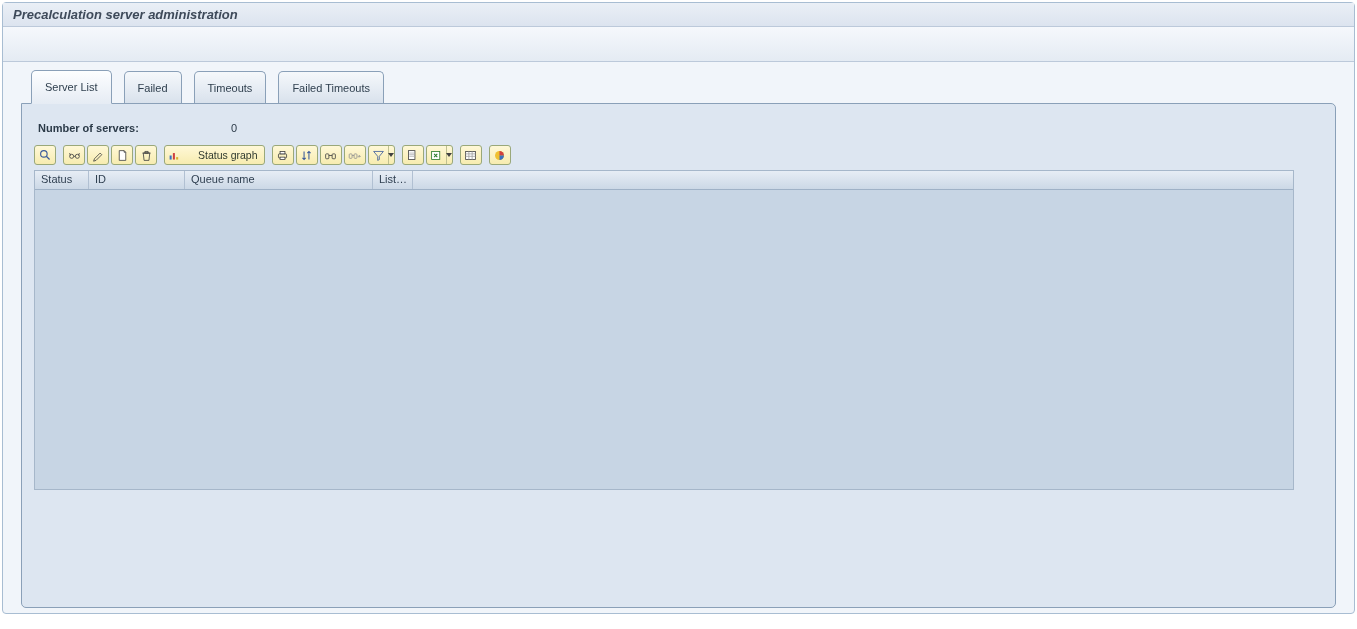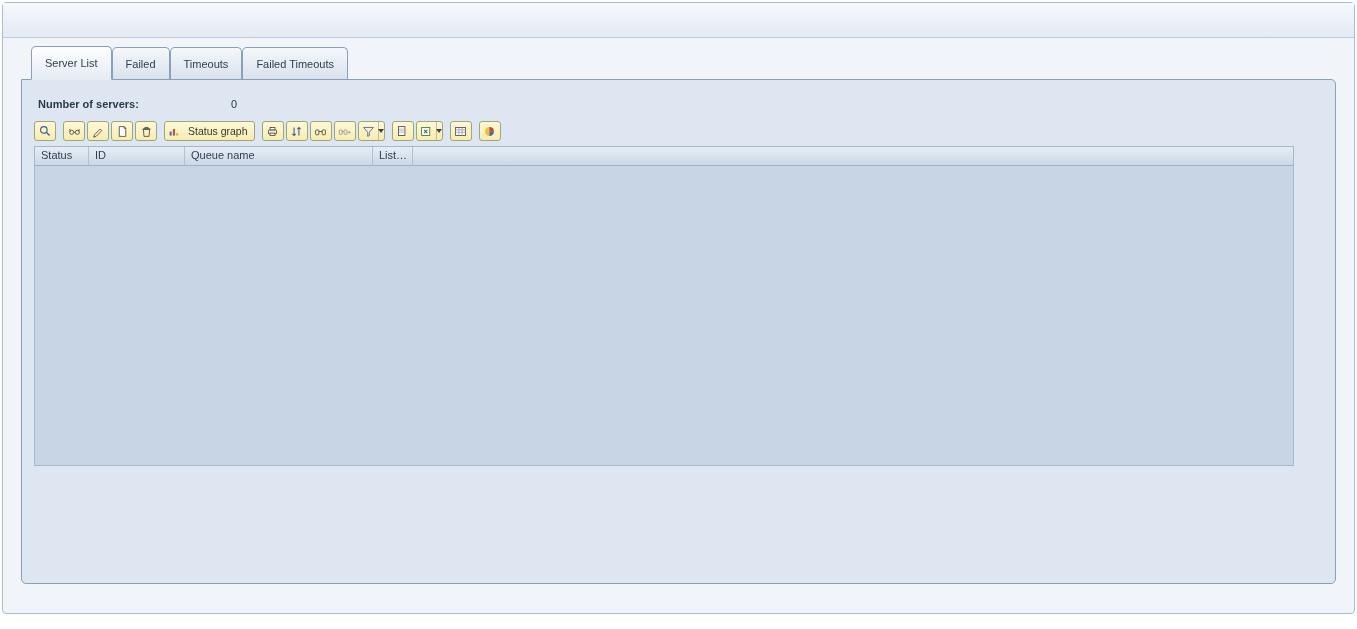--- a/index.html
+++ b/index.html
@@ -45,21 +45,21 @@
 .tab-row {
   display: flex;
   align-items: flex-end;
   height: 22px;
   padding-left: 10px;
   position: relative;
 }
 .tab {
   height: 21px;
   padding: 16px 13px;
-  margin-right: 0px;
+  margin-right: 12px;
   border: 1px solid #8aa0b8;
   border-bottom: none;
   border-radius: 5px 5px 0 0;
   background: linear-gradient(#f5f8fb, #d8e1ec);
   display: flex;
   align-items: center;
   color: #30404f;
   cursor: pointer;
   position: relative;
 }
@@ -96,21 +96,21 @@
   border-radius: 3px;
   background: linear-gradient(#fff8d7, #f7ecb0);
   display: inline-flex;
   align-items: center;
   justify-content: center;
   cursor: pointer;
   padding: 0 3px;
   min-width: 22px;
 }
 .tbtn svg { width:13px; height:13px; display:block; }
-.tbtn-wide { padding: 0 6px 0 3px; gap:7px; font-size:10.5px; color:#303a30; }
+.tbtn-wide { padding: 0 6px 0 3px; gap:17px; font-size:10.5px; color:#303a30; }
 .tb-sep { width:3px; height:20px; }
 .dd-arrow { width:6px; height:18px; border-left:1px solid #c0c090; display:flex;align-items:center;justify-content:center; margin-left:3px;}
 .dd-arrow::after { content:""; border-left:3px solid transparent;border-right:3px solid transparent;border-top:4px solid #404040;}
 .grid {
   border: 1px solid #a6b7ca;
   background: #c7d5e4;
   height: 320px;
   width: 1260px;
 }
 .grid-head {
@@ -134,20 +134,23 @@
   color: rgba(185,185,185,.85);
   letter-spacing: .3px;
   pointer-events: none;
 }
 .watermark .c { color: rgba(205,160,80,.7); font-weight:bold; }
 </style>
 </head>
 <body>
 
 <div class="outer">
+  <div class="title-bar">
+    <span>Precalculation server administration</span>
+  </div>
   <div class="sub-bar"></div>
 
 
   <div class="content">
     <div class="tab-row">
       <div class="tab active">
           <span>Server List</span>
         </div>
       <div class="tab">
           <span>Failed</span>

